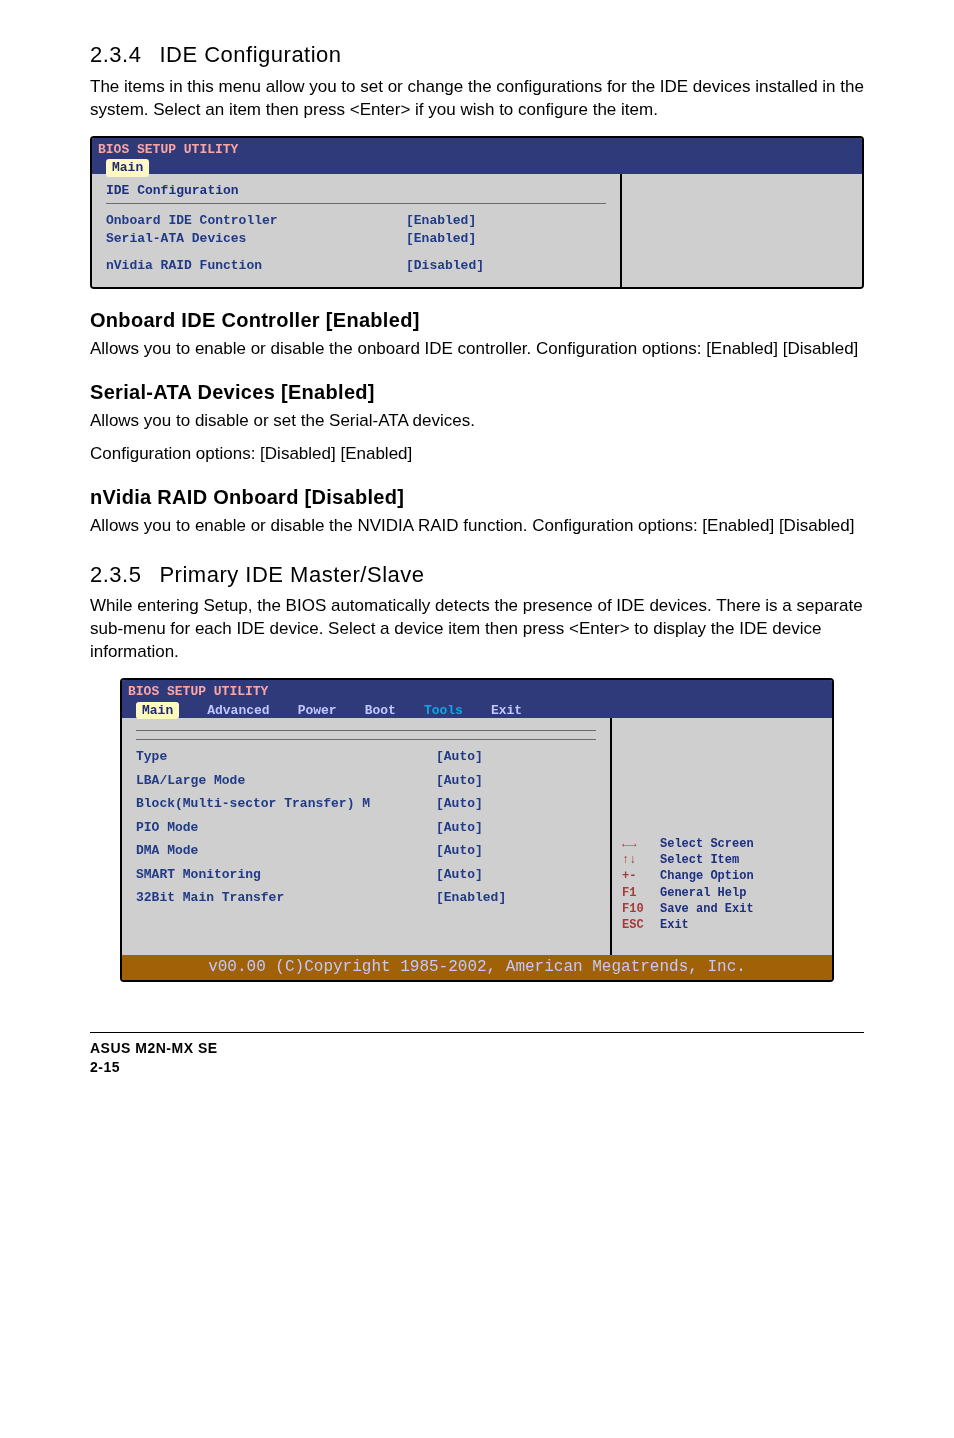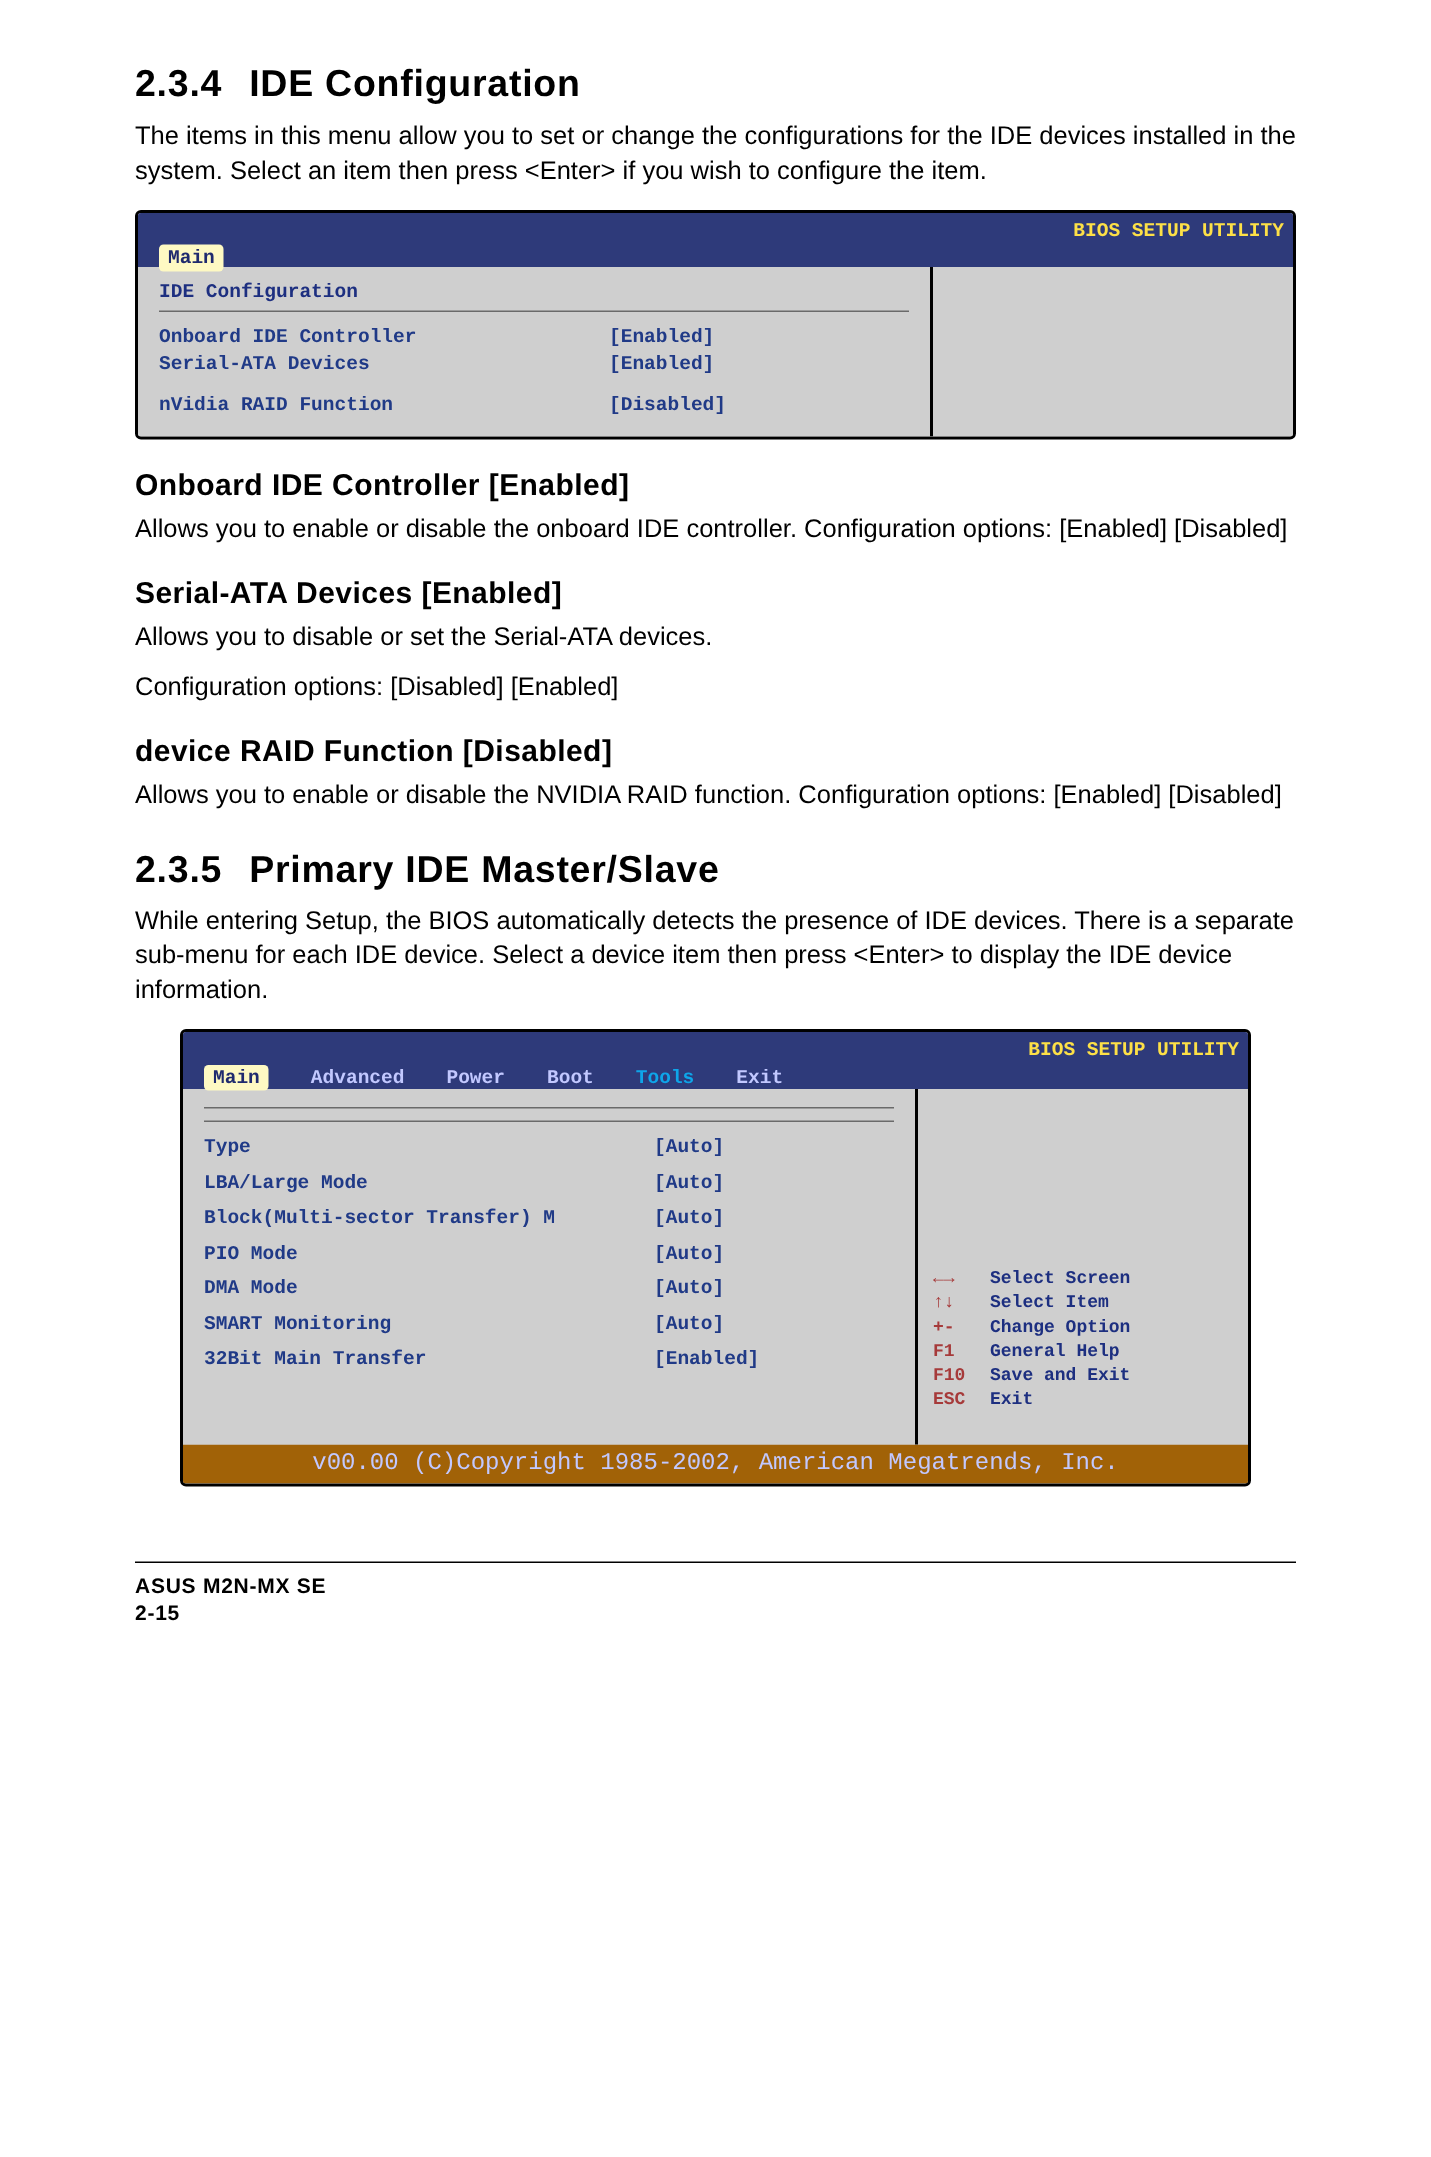--- a/index.html
+++ b/index.html
@@ -7,22 +7,22 @@
     font-family: Arial, Helvetica, sans-serif;
     background: #fff;
     color: #000;
     width: 954px;
     margin: 0 auto;
     padding: 40px 90px 30px 90px;
     font-size: 17px;
     line-height: 1.35;
   }
   h2.section-num {
-    font-size: 25px;
-    font-weight: bold;
+    font-size: 22px;
+    font-weight: normal;
     margin-bottom: 6px;
     letter-spacing: 0.5px;
   }
   .section-num .num { display:inline-block; margin-right: 18px; }
   p.intro { margin-bottom: 14px; }
   h3.option-heading {
     font-size: 20px;
     font-weight: bold;
     margin-top: 18px;
     margin-bottom: 4px;
@@ -42,23 +42,23 @@
     background: #2e3a7a;
     color: #c9cfff;
     font-family: "Courier New", monospace;
     font-weight: bold;
     font-size: 14px;
     padding: 2px 6px 0 6px;
     position: relative;
     height: 38px;
   }
   .bios-header .title-center {
-    text-align: right;
+    text-align: left;
     font-size: 13px;
-    color: #fde047;
+    color: #fca5a5;
     padding-top: 1px;
   }
   .bios-tabs {
     display: flex;
     gap: 28px;
     font-size: 13px;
     color: #c2c8ff;
     padding-left: 8px;
     margin-top: 1px;
   }
@@ -162,21 +162,21 @@
   </div>
 </div>
 
 <h3 class="option-heading">Onboard IDE Controller [Enabled]</h3>
 <p class="opt-desc">Allows you to enable or disable the onboard IDE controller. Configuration options: [Enabled] [Disabled]</p>
 
 <h3 class="option-heading">Serial-ATA Devices [Enabled]</h3>
 <p class="opt-desc">Allows you to disable or set the Serial-ATA devices.</p>
 <p class="opt-desc">Configuration options: [Disabled] [Enabled]</p>
 
-<h3 class="option-heading">device RAID Function [Disabled]</h3>
+<h3 class="option-heading">nVidia RAID Onboard [Disabled]</h3>
 <p class="opt-desc">Allows you to enable or disable the NVIDIA RAID function. Configuration options: [Enabled] [Disabled]</p>
 
 <h2 class="section-num" style="margin-top:22px;">
   <span class="num">2.3.5</span><span>Primary IDE Master/Slave</span>
 </h2>
 <p class="intro">While entering Setup, the BIOS automatically detects the presence of IDE devices. There is a separate sub-menu for each IDE device. Select a device item then press &lt;Enter&gt; to display the IDE device information.</p>
 
 <div class="bios-outer" style="margin-left:30px; margin-right:30px;">
   <div class="bios-header">
     <div class="title-center">BIOS SETUP UTILITY</div>

